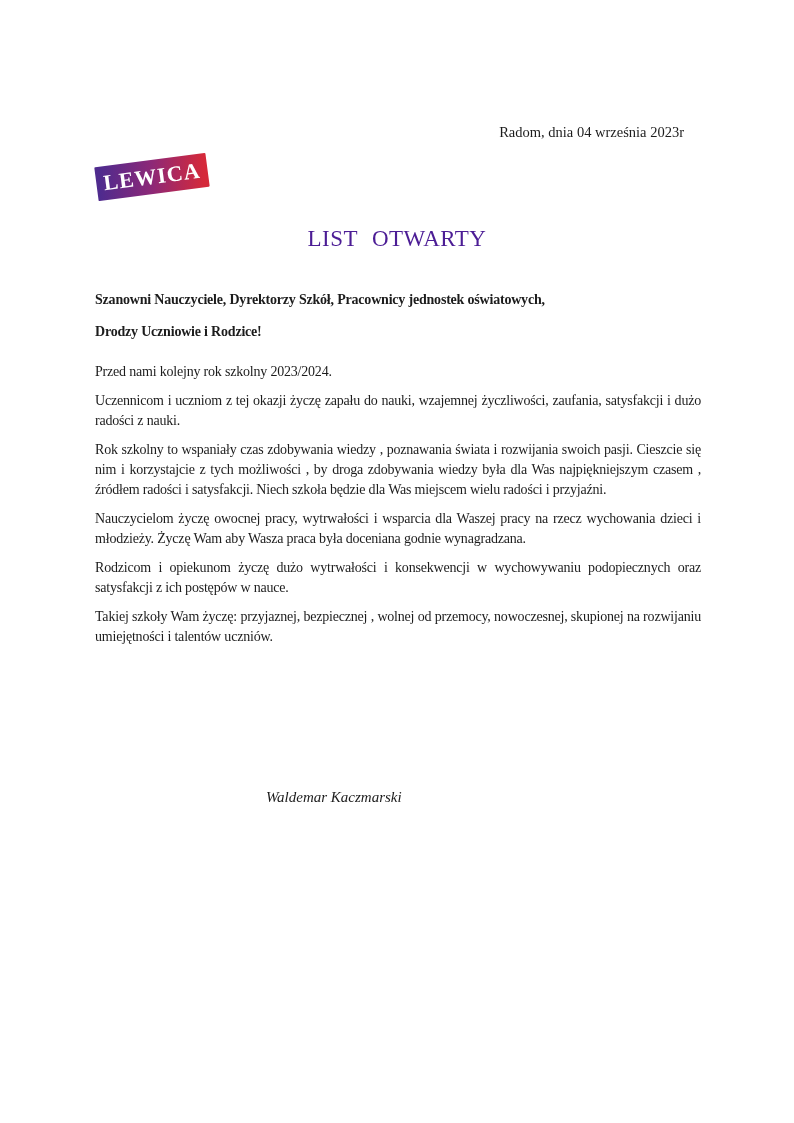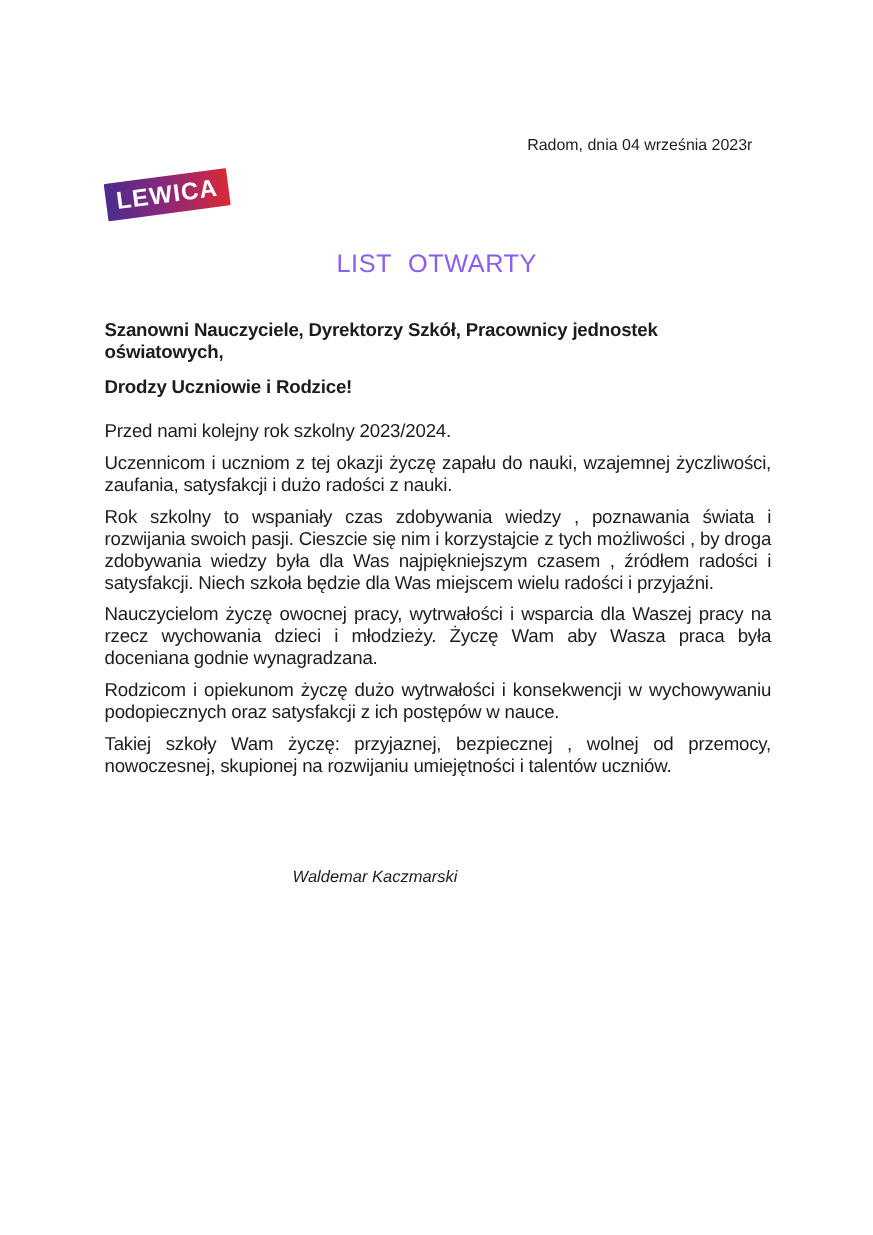--- a/index.html
+++ b/index.html
@@ -1,21 +1,21 @@
 <!DOCTYPE html>
 <html><head>
 <meta charset="utf-8">
 <style>
   html, body { margin: 0; padding: 0; background: #ffffff; }
   .page {
     position: relative;
     width: 794px;
     height: 1123px;
     background: #ffffff;
-    font-family: Liberation Sans, sans-serif;
+    font-family: Liberation Serif, serif;
     color: #1c1c1c;
     overflow: hidden;
   }
   .date-line {
     position: absolute;
     top: 124px;
     right: 110px;
     font-size: 14.5px;
     white-space: nowrap;
   }
@@ -42,28 +42,28 @@
     position: absolute;
     top: 226px;
     left: 0;
     width: 100%;
     margin: 0;
     text-align: center;
     font-size: 23px;
     font-weight: 500;
     letter-spacing: 0.5px;
     word-spacing: 8px;
-    color: #8b5cf6;
+    color: #4c1d95;
   }
   .content {
     position: absolute;
     left: 95px;
     top: 290px;
     width: 606px;
-    font-size: 17px;
+    font-size: 14px;
     letter-spacing: -0.2px;
     line-height: 20px;
   }
   .salutation-1 { font-weight: bold; margin: 0 0 12px 0; }
   .salutation-2 { font-weight: bold; margin: 0 0 10px 0; }
   .para { margin: 0 0 9px 0; text-align: justify; }
   .para.short { text-align: left; margin-top: 20px; }
   .signature {
     position: absolute;
     top: 788px;

